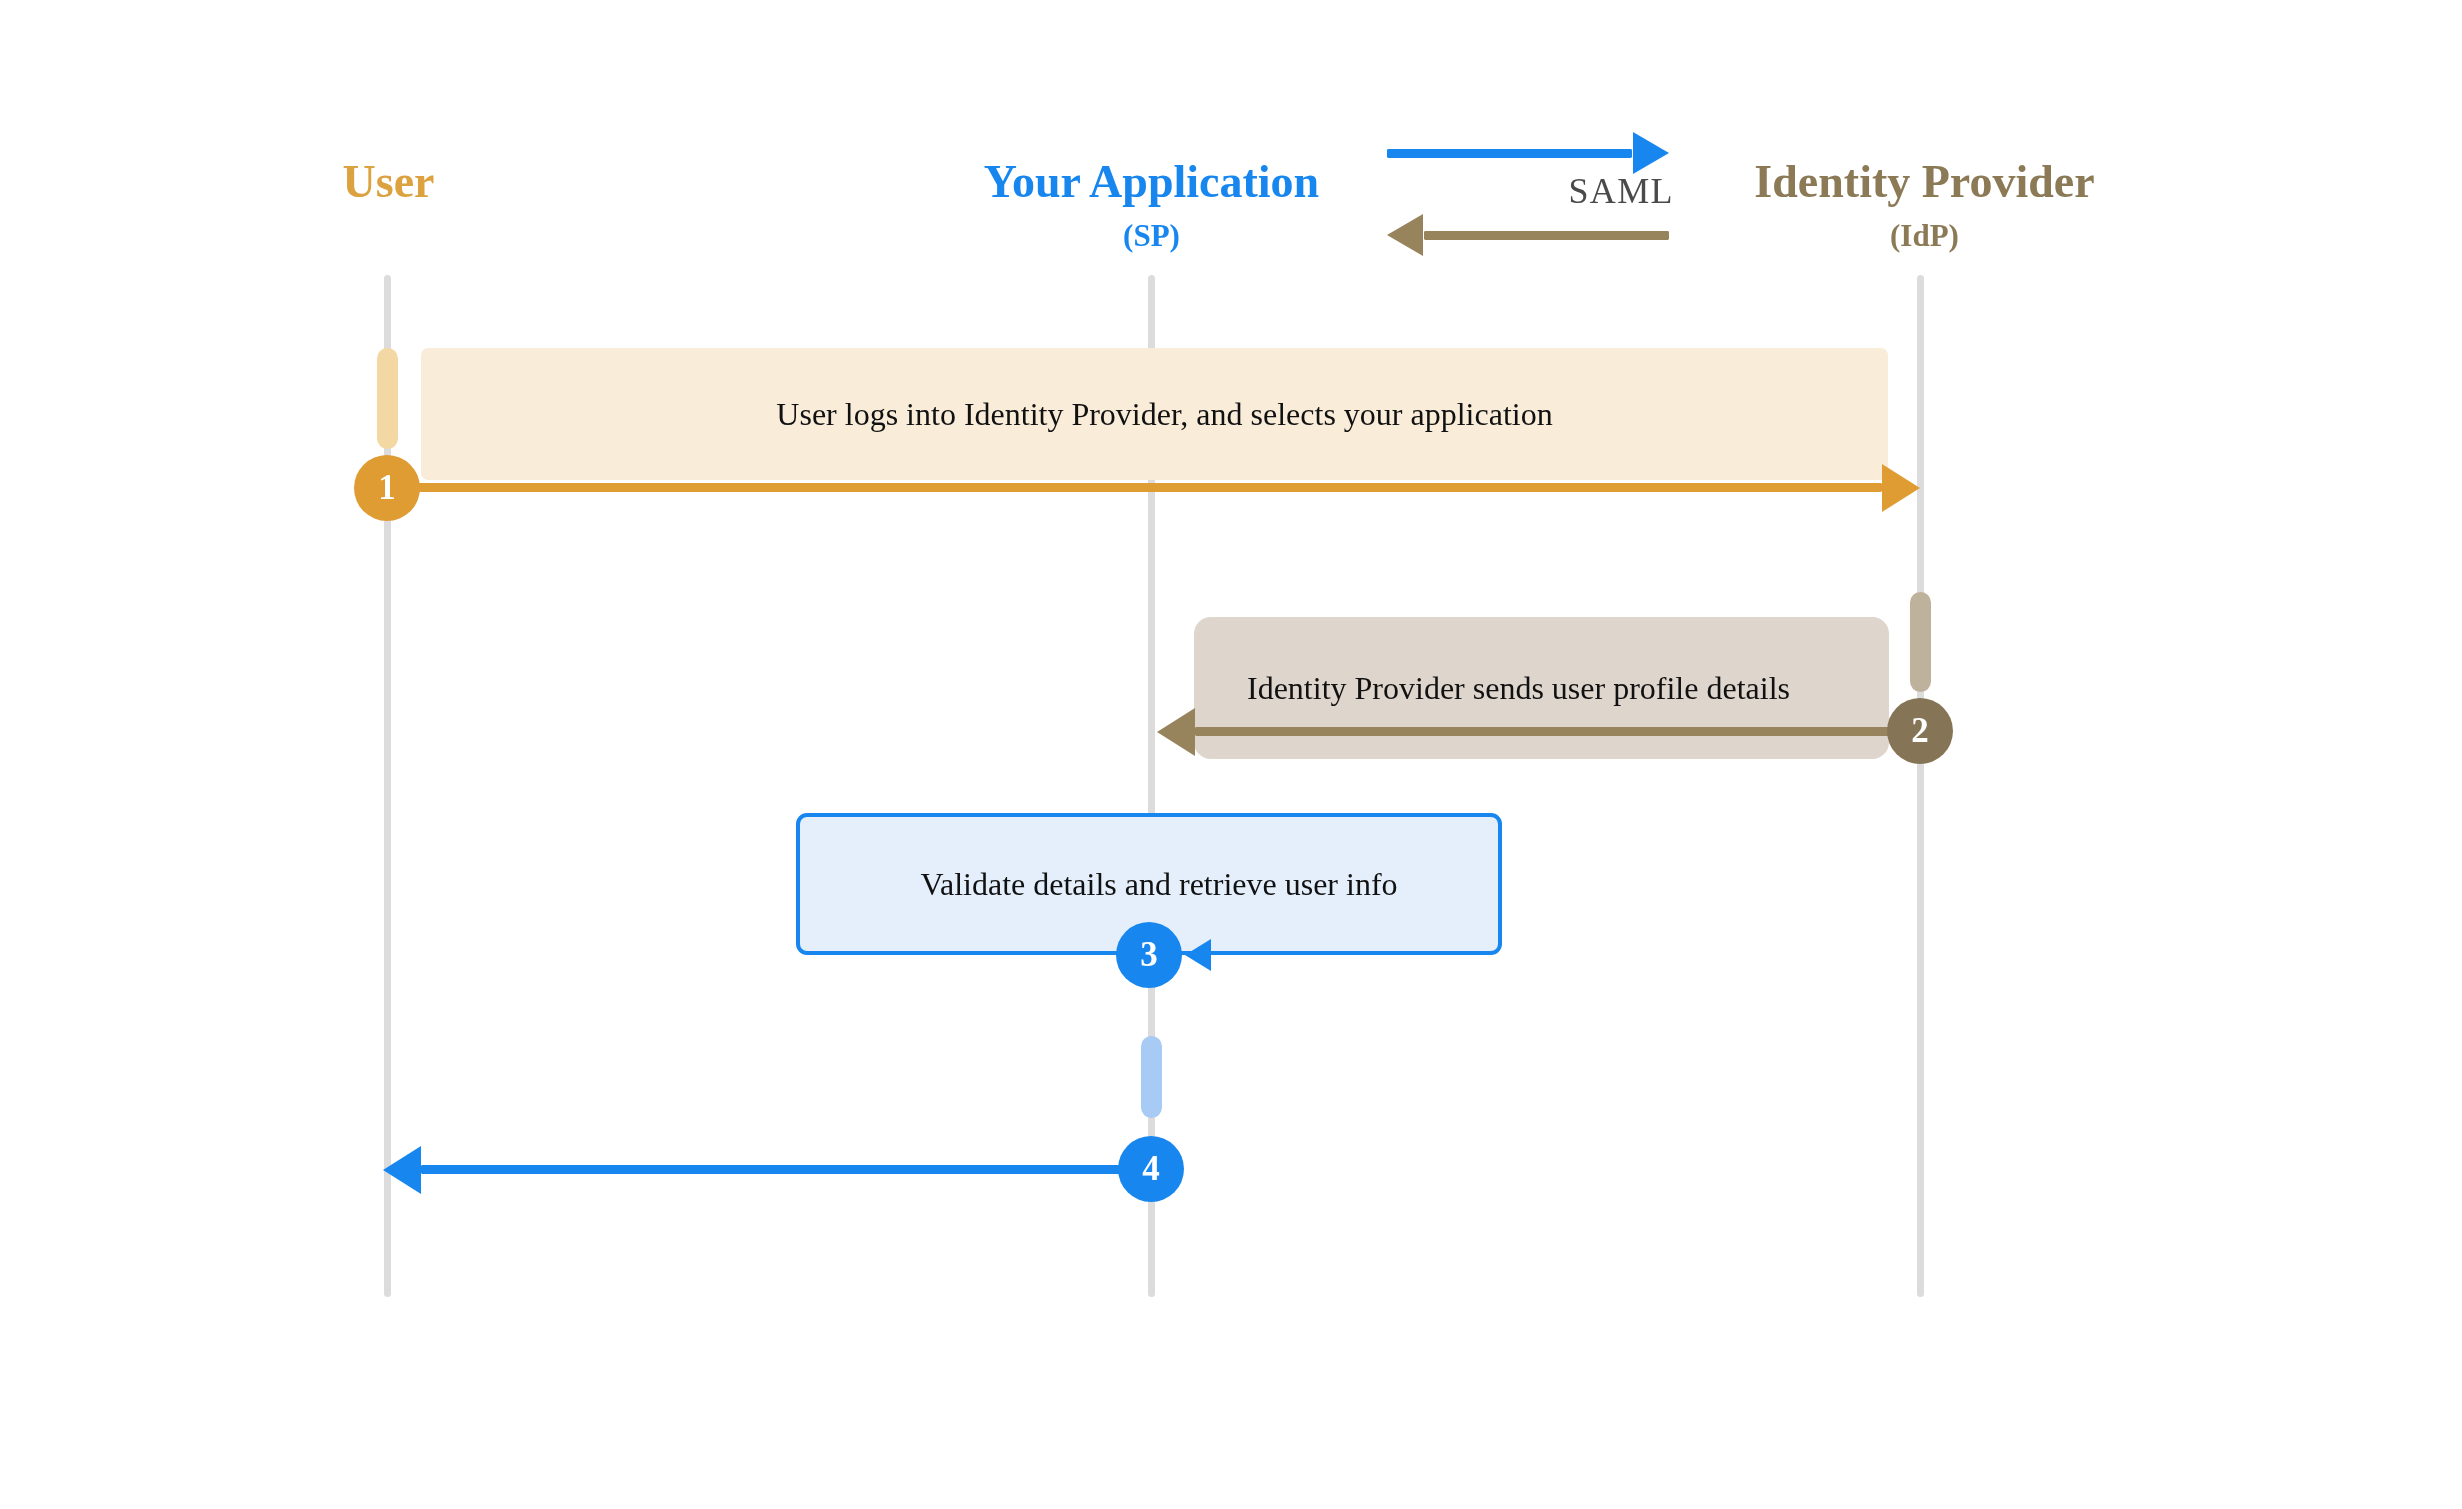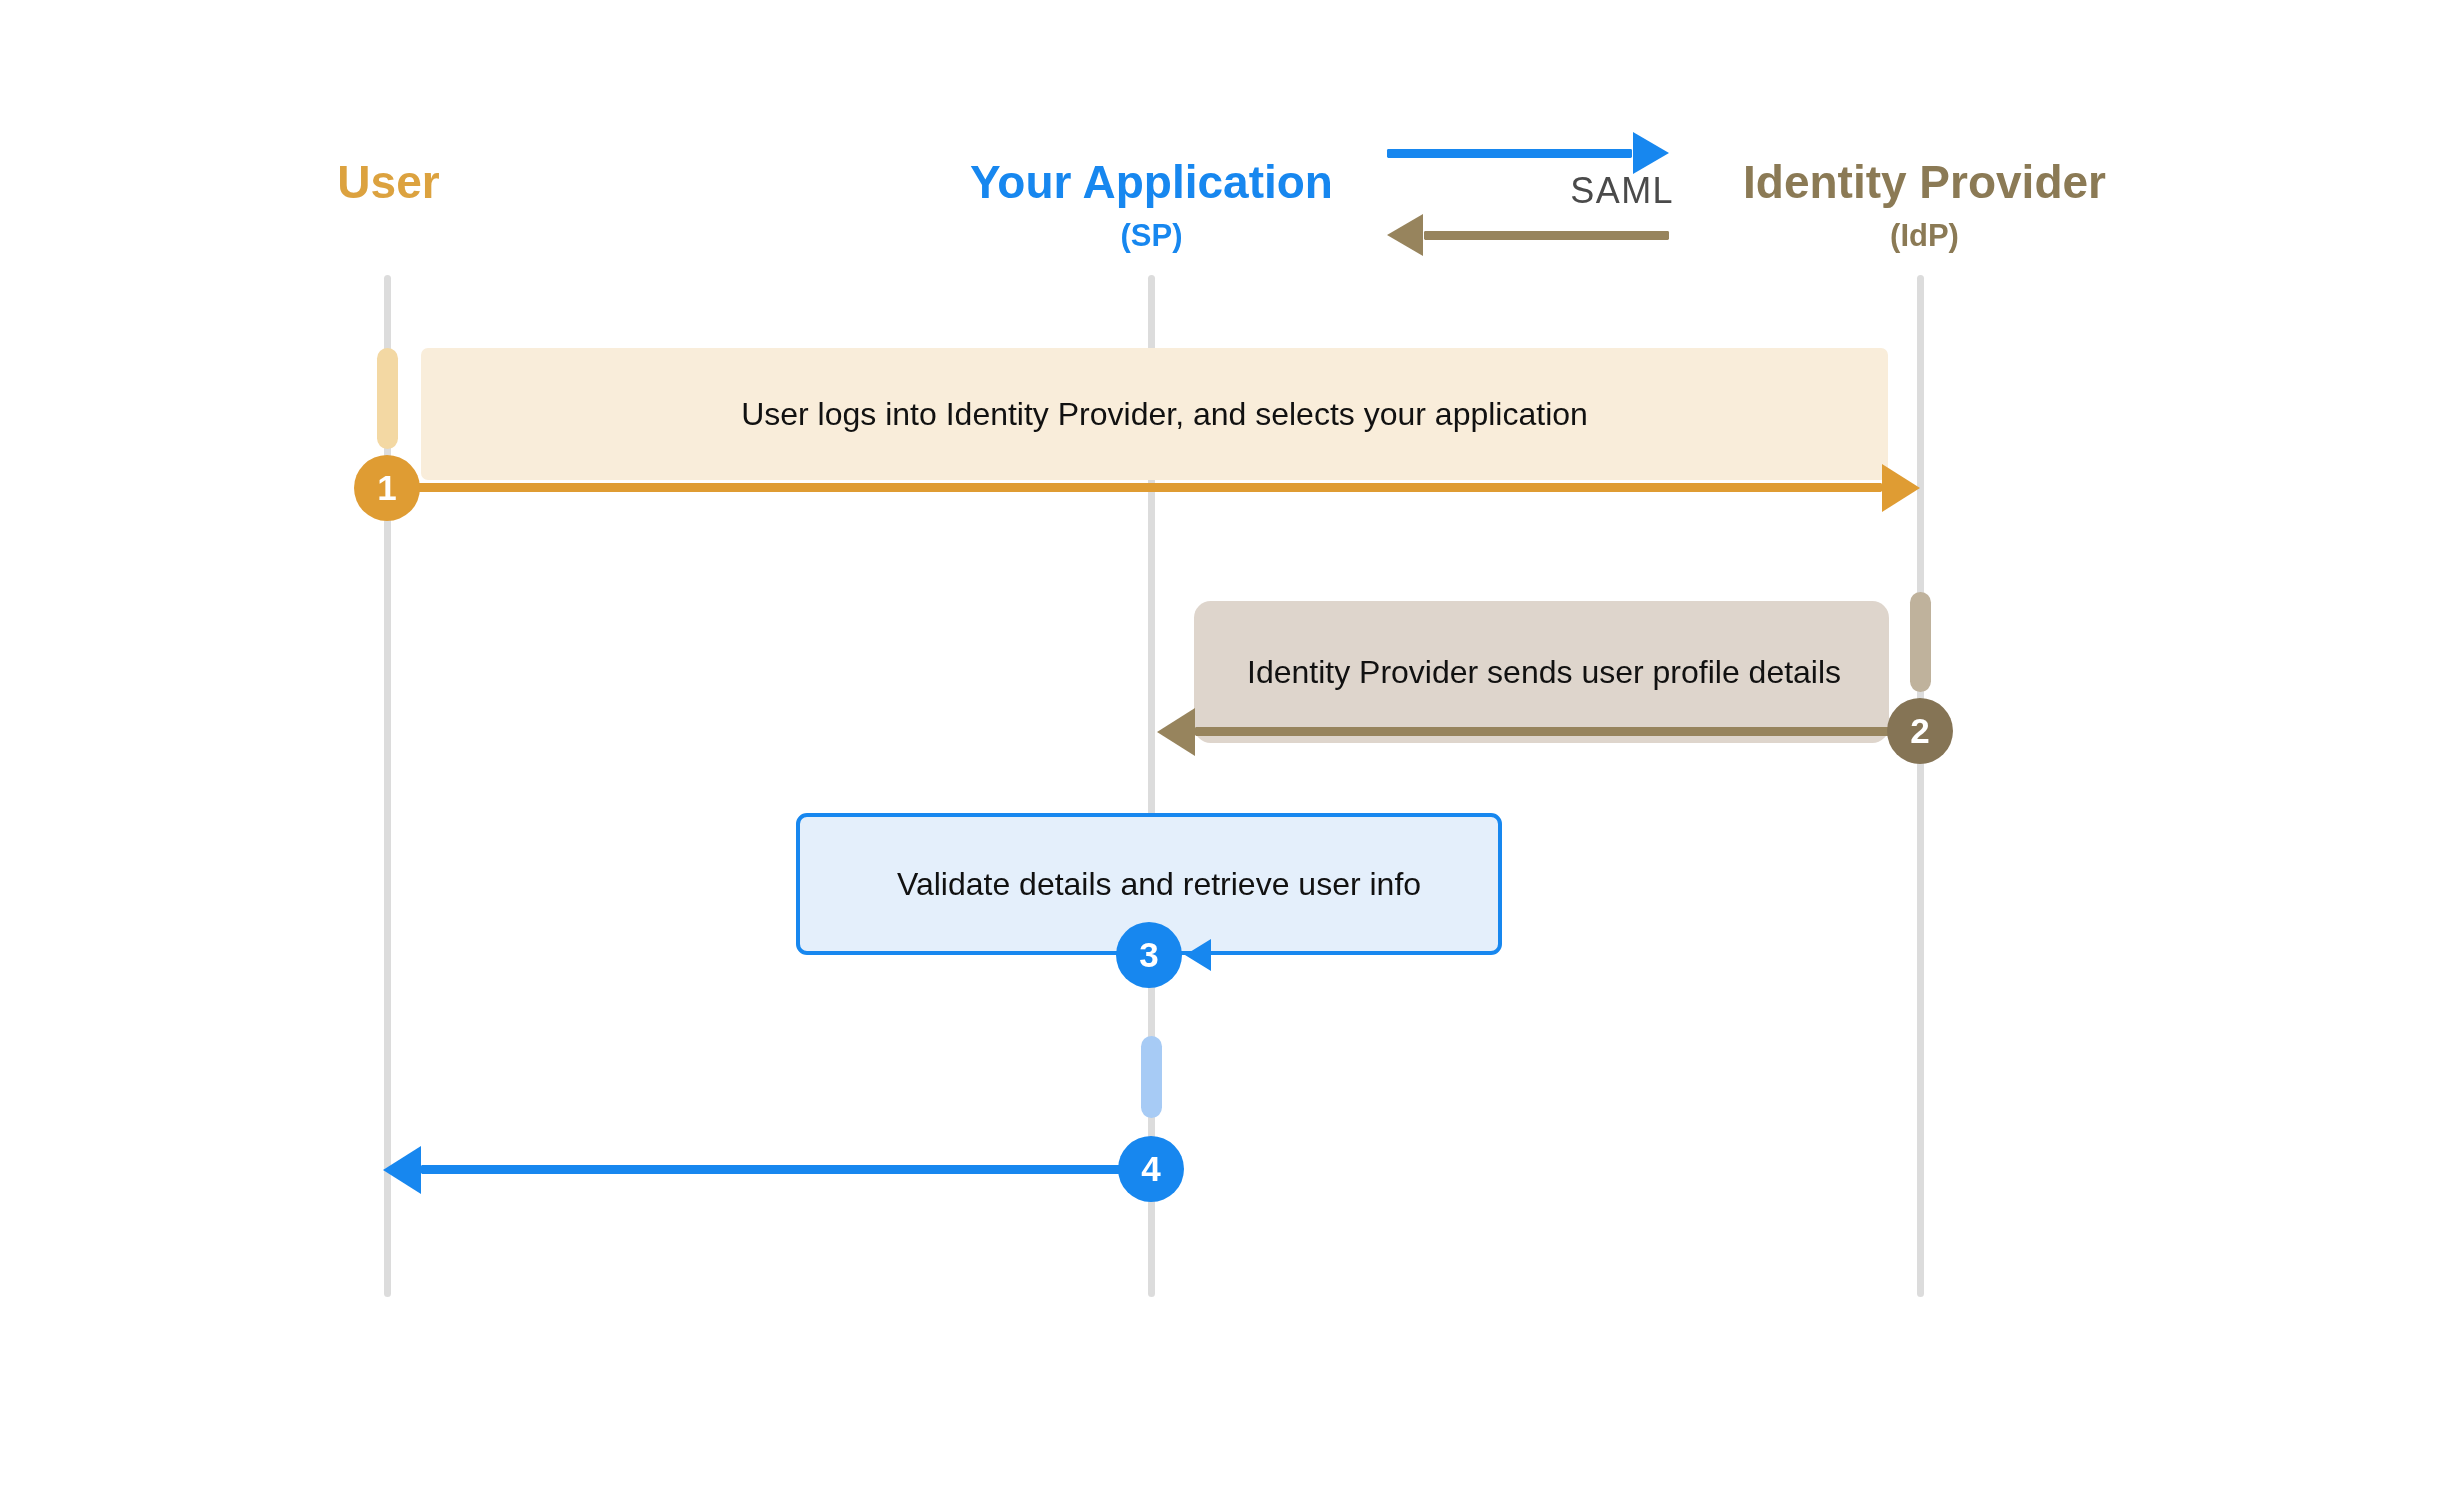--- a/index.html
+++ b/index.html
@@ -1,21 +1,21 @@
 <!DOCTYPE html>
 <html style="--ink: #111111; --lifeline: #dcdcdc; --saml-text: #4a4a4a; --gold: #df9c33; --gold-title: #dca23f; --gold-pill: #f3d8a3; --gold-box: #f9edda; --brown-title: #8b7a55; --brown-badge: #857455; --brown-arrow: #97845d; --brown-pill: #bfb29c; --brown-box: #ded5cc; --blue: #1787ef; --blue-pill: #a7cbf5; --blue-box: #dfedfb; --blue-box2: #e4effb;font-size:11px"><head>
 <meta charset="utf-8">
 <style>
   html,body { margin:0; padding:0; background:#ffffff; }
   .canvas {
     position:relative;
     width:2462px; height:1510px;
     background:#ffffff;
     overflow:hidden;
-    font-family:Liberation Sans, sans-serif;
+    font-family:Liberation Serif, serif;
     color:var(--ink,#111);
   }
 
   
   .lifeline {
     position:absolute; top:275px;
     width:7px; height:1022px;
     background:var(--lifeline,#dcdcdc);
     border-radius:3.5px;
     z-index:1;
@@ -60,21 +60,21 @@
   .pill { position:absolute; width:21px; border-radius:10.4px; z-index:3; }
   .pill.gold  { background:var(--gold-pill,#f3d8a3); }
   .pill.brown { background:var(--brown-pill,#bfb29c); }
   .pill.blue  { background:var(--blue-pill,#a7cbf5); }
 
   
   .note { position:absolute; z-index:2; font-size:32px; line-height:49px;
           display:flex; flex-direction:column; justify-content:center; box-sizing:border-box; }
   .note.center { align-items:center; text-align:right;padding-left:20px; }
   .note.s1 { left:421px;  top:348px;  width:1467px; height:132px; background:var(--gold-box,#f9edda);  border-radius:7px; }
-  .note.s2 { left:1194px; top:601px;  width:695px;  height:142px; background:var(--brown-box,#ded5cc); border-radius:16.7px;
+  .note.s2 { left:1194px; top:617px;  width:695px;  height:142px; background:var(--brown-box,#ded5cc); border-radius:16.7px;
              padding-left:53px; padding-right:29px; }
   .note.s3 { left:796px; top:813px; width:706px; height:142px; background:var(--blue-box2,#e4effb);
              border:4.2px solid var(--blue,#1787ef); border-radius:11px; }
   .note.s4 { left:421px;  top:1032px; width:695px;  height:124px; background:var(--blue-box,#dfedfb);
              border-radius:11px; padding-left:50px; padding-right:28px; }
 
   
   .badge {
     position:absolute; width:66px; height:66px; border-radius:50%;
     color:#ffffff; font-size:35px; font-weight:bold;

